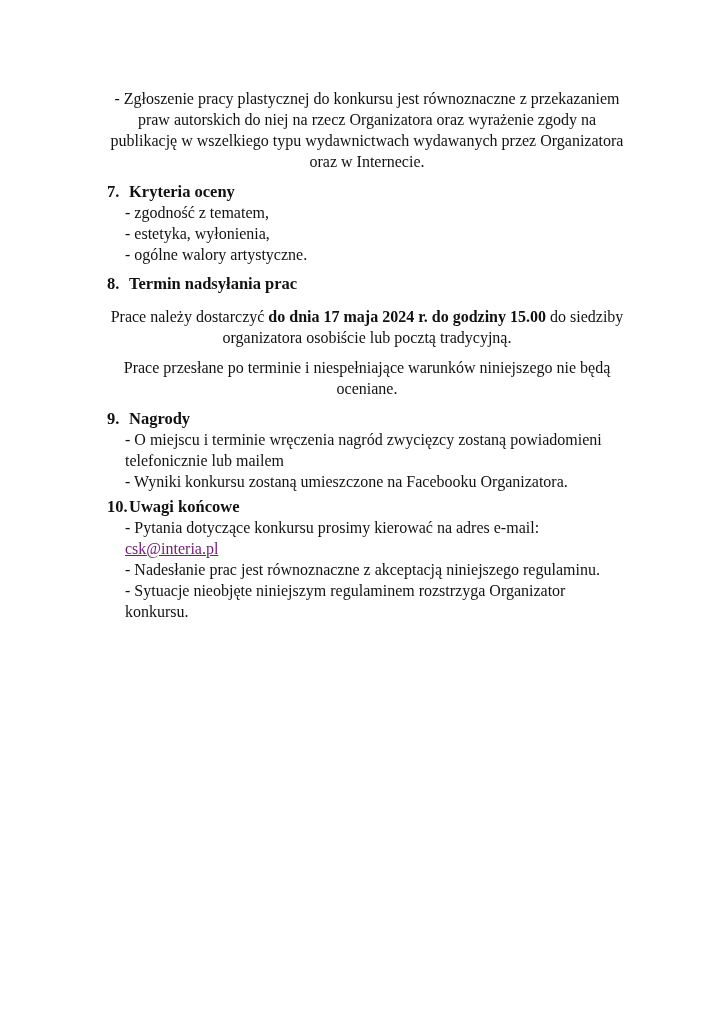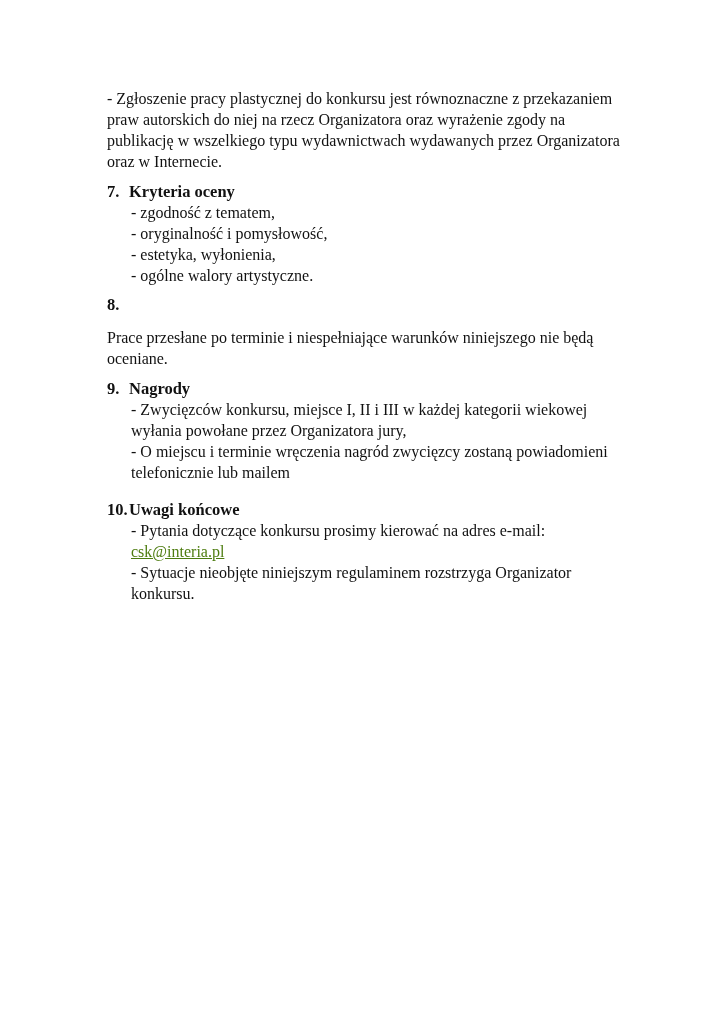--- a/index.html
+++ b/index.html
@@ -5,73 +5,75 @@
     html, body { margin: 0; padding: 0; background: #ffffff; }
     body {
       width: 724px; height: 1024px; position: relative; overflow: hidden;
       font-family: "Liberation Serif", "DejaVu Serif", serif;
       color: #111111;
       font-size: 16px;
       line-height: 21px;
     }
     .page { position: absolute; left: 107px; top: 88px; width: 520px; }
     p { margin: 0; }
-    .para { margin-bottom: 9px; }
+    .para { margin-bottom: 9px; text-align: center; }
     .heading {
       display: flex; font-weight: bold; font-size: 16.5px; margin-top: 2px;
     }
     .heading .num { width: 22px; flex: none; }
-    .list { margin-left: 24px; }
+    .list { margin-left: 18px; }
     .gap-after-heading { margin-bottom: 12px; }
     .section { margin-bottom: 8px; }
-    a.link { color: #4d7c0f; text-decoration: underline; }
+    a.link { color: #701a75; text-decoration: underline; }
     b { font-weight: bold; }
   </style>
 </head>
 <body>
 
 <div class="page">
 
   <p class="para">- Zgłoszenie pracy plastycznej do konkursu jest równoznaczne z przekazaniem praw autorskich do niej na rzecz Organizatora oraz wyrażenie zgody na publikację w wszelkiego typu wydawnictwach wydawanych przez Organizatora oraz w Internecie.</p>
 
   <div class="section">
     <div class="heading">
       <span class="num">7.</span>
       <span>Kryteria oceny</span>
     </div>
     <div class="list">
       <p>- zgodność z tematem,</p>
-      <p>- oryginalność i pomysłowość,</p>
       <p>- estetyka, wyłonienia,</p>
       <p>- ogólne walory artystyczne.</p>
     </div>
   </div>
 
   <div class="section">
     <div class="heading gap-after-heading">
       <span class="num">8.</span>
+      <span>Termin nadsyłania prac</span>
     </div>
+    <p class="para"><span>Prace należy dostarczyć </span><b>do dnia 17 maja 2024 r. do godziny 15.00</b><span> do siedziby organizatora osobiście lub pocztą tradycyjną.</span></p>
     <p class="para">Prace przesłane po terminie i  niespełniające warunków niniejszego nie będą oceniane.</p>
   </div>
 
   <div>
     <div class="heading">
       <span class="num">9.</span>
       <span>Nagrody</span>
     </div>
     <div class="list">
-      <p>- Zwycięzców konkursu, miejsce I, II i III w każdej kategorii wiekowej wyłania powołane przez Organizatora jury,</p>
       <p>- O miejscu i terminie wręczenia nagród zwycięzcy zostaną powiadomieni telefonicznie lub mailem</p>
+      <p>- Wyniki konkursu zostaną umieszczone na Facebooku Organizatora.</p>
     </div>
   </div>
 
   <div>
-    <div class="heading" style="margin-top:16px">
+    <div class="heading" style="margin-top:4px">
       <span class="num">10.</span>
       <span>Uwagi końcowe</span>
     </div>
     <div class="list">
       <p><span>- Pytania dotyczące konkursu prosimy kierować na adres e-mail:</span><br><a class="link" href="#">csk@interia.pl</a></p>
+      <p>- Nadesłanie prac jest równoznaczne z akceptacją niniejszego regulaminu.</p>
       <p>- Sytuacje nieobjęte niniejszym regulaminem rozstrzyga Organizator konkursu.</p>
     </div>
   </div>
 
 </div>
 
 </body></html>

